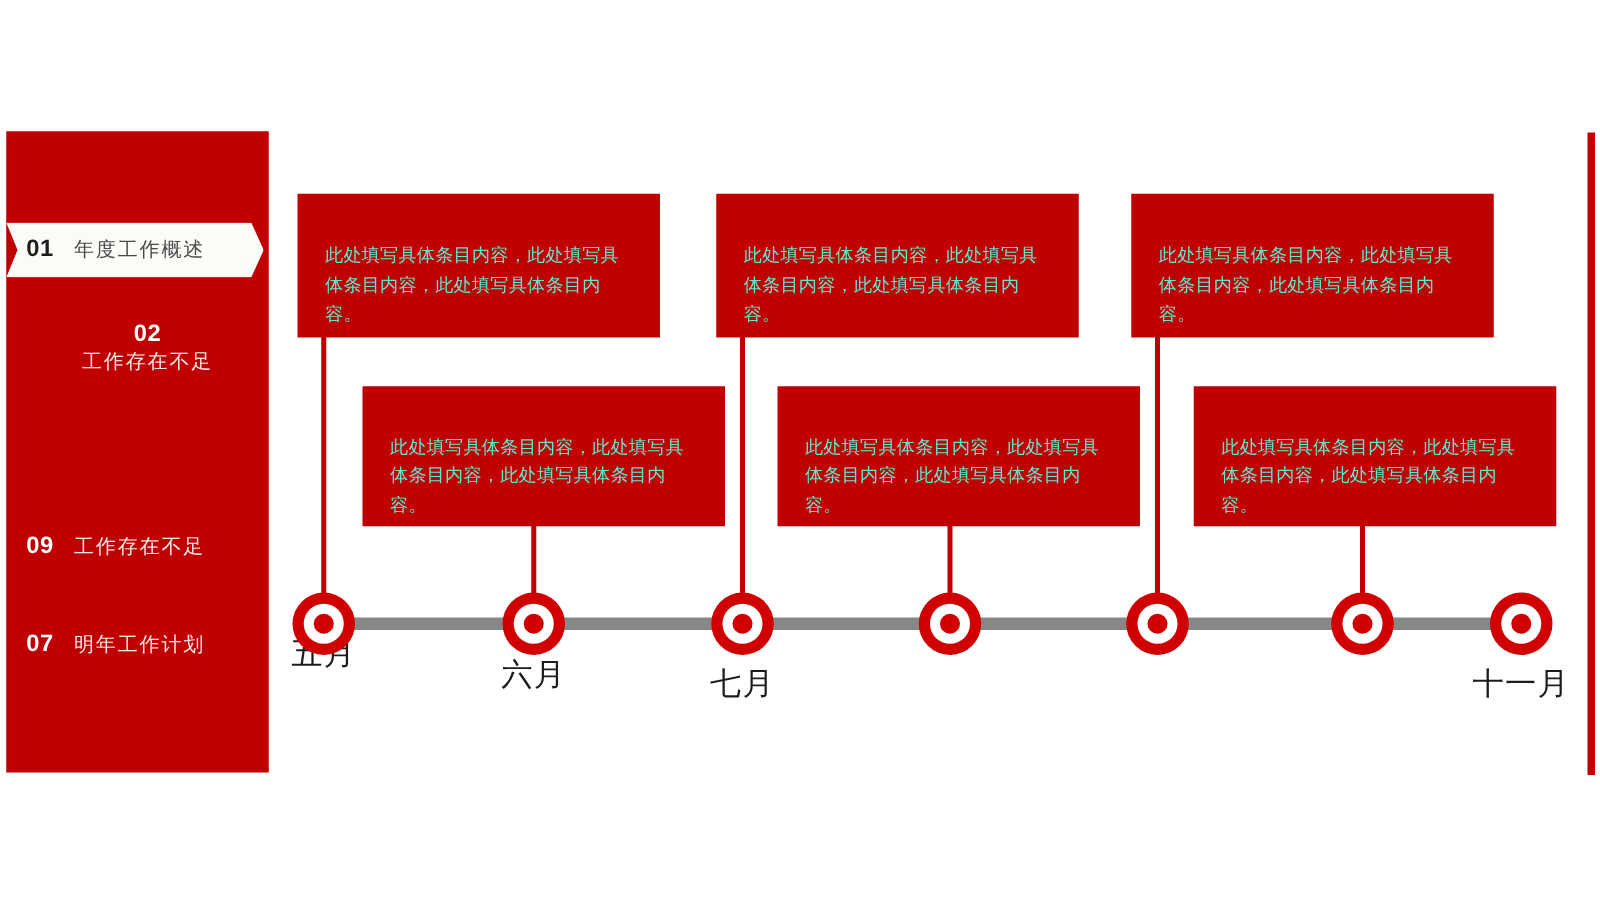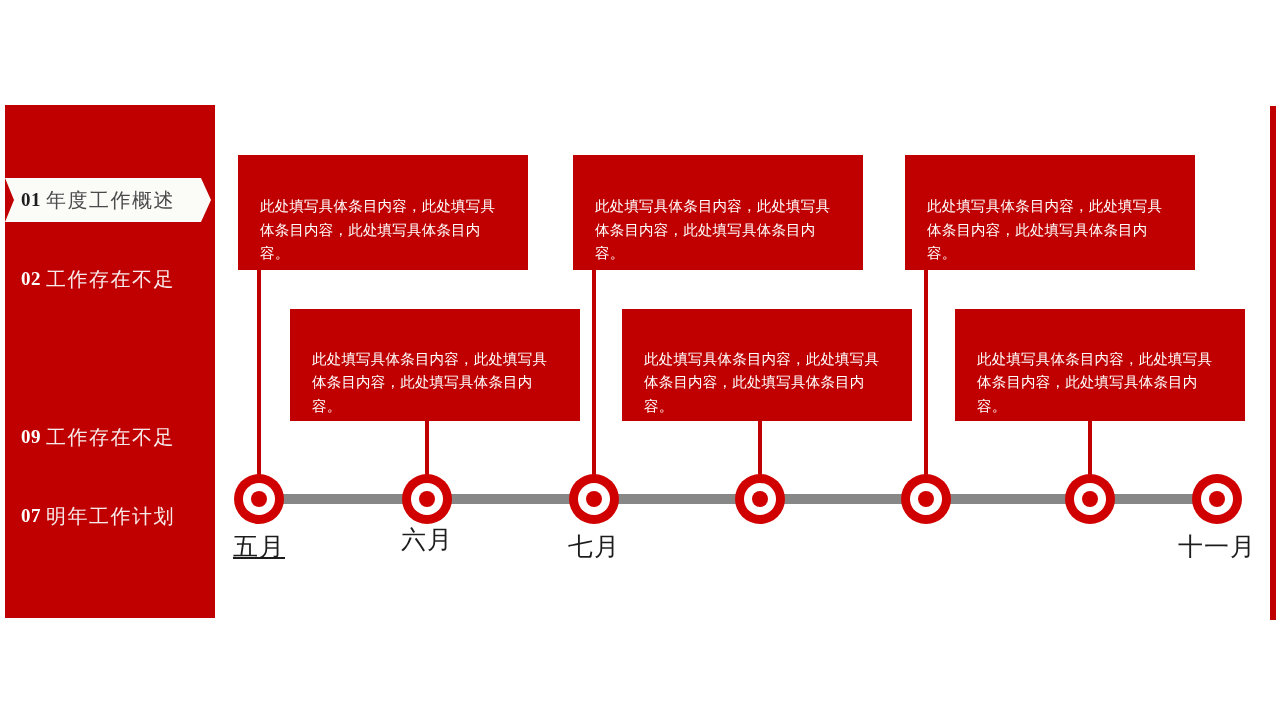--- a/index.html
+++ b/index.html
@@ -38,26 +38,26 @@
     display: flex;
     align-items: center;
     box-sizing: border-box;
   }
   .nav-num {
     font-size: 19px;
     font-weight: bold;
     color: #ffffff;
     letter-spacing: 0.5px;
     margin-left: 16px;
-    font-family: Liberation Serif, serif;
+    font-family: Liberation Sans, sans-serif;
   }
   .nav-label {
-    font-size: 20px;
+    font-size: 16px;
     color: #f7e9e9;
-    margin-left: 5px;
+    margin-left: 16px;
     letter-spacing: 1.5px;
     font-family: "DejaVu Sans", "Liberation Sans", sans-serif;
   }
 
   
   .nav-item.active {
     z-index: 5;
   }
   .ribbon {
     position: absolute;
@@ -154,43 +154,43 @@
   
   .note-box {
     position: absolute;
     background: #c00000;
     box-sizing: border-box;
     display: flex;
     align-items: center;
     z-index: 3;
   }
   .note-text {
-    color: #ffffff;
+    color: #5eead4;
     font-size: 14.5px;
     line-height: 1.62;
     padding: 0 22px;
-    font-family: Liberation Sans, sans-serif;
+    font-family: Liberation Mono, monospace;
     letter-spacing: 0.2px;
     margin-top: 36px;
   }
 </style>
 </head>
 <body>
 
 <div id="slide">
 
   <div id="sidebar">
 
     <div class="nav-item active" style="top:73px;">
       <div class="ribbon"></div>
       <span class="nav-num">01</span>
       <span class="nav-label">年度工作概述</span>
     </div>
 
-    <div class="nav-item" style="top:152px;">
+    <div class="nav-item" style="top:152px;flex-direction:column;">
       <span class="nav-num">02</span>
       <span class="nav-label">工作存在不足</span>
     </div>
 
 
     <div class="nav-item" style="top:310px;">
       <span class="nav-num">09</span>
       <span class="nav-label">工作存在不足</span>
     </div>
 
@@ -230,21 +230,21 @@
 
   <div class="note-box" style="left:622px; top:309px; width:290px; height:112px;">
     <div class="note-text">此处填写具体条目内容，此处填写具体条目内容，此处填写具体条目内容。</div>
   </div>
 
   <div class="note-box" style="left:955px; top:309px; width:290px; height:112px;">
     <div class="note-text">此处填写具体条目内容，此处填写具体条目内容，此处填写具体条目内容。</div>
   </div>
 
   <div class="marker" style="left:259px; top:499px;"></div>
-  <div class="month-label" style="left:259px; top:530px;text-decoration:underline;">五月</div>
+  <div class="month-label" style="left:259px; top:506px;">五月</div>
 
   <div class="marker" style="left:427px; top:499px;"></div>
   <div class="month-label" style="left:427px; top:500px;margin-top:23px;">六月</div>
 
   <div class="marker" style="left:594px; top:499px;"></div>
   <div class="month-label" style="left:594px; top:530px;">七月</div>
 
   <div class="marker" style="left:760px; top:499px;"></div>
 
   <div class="marker" style="left:926px; top:499px;"></div>

